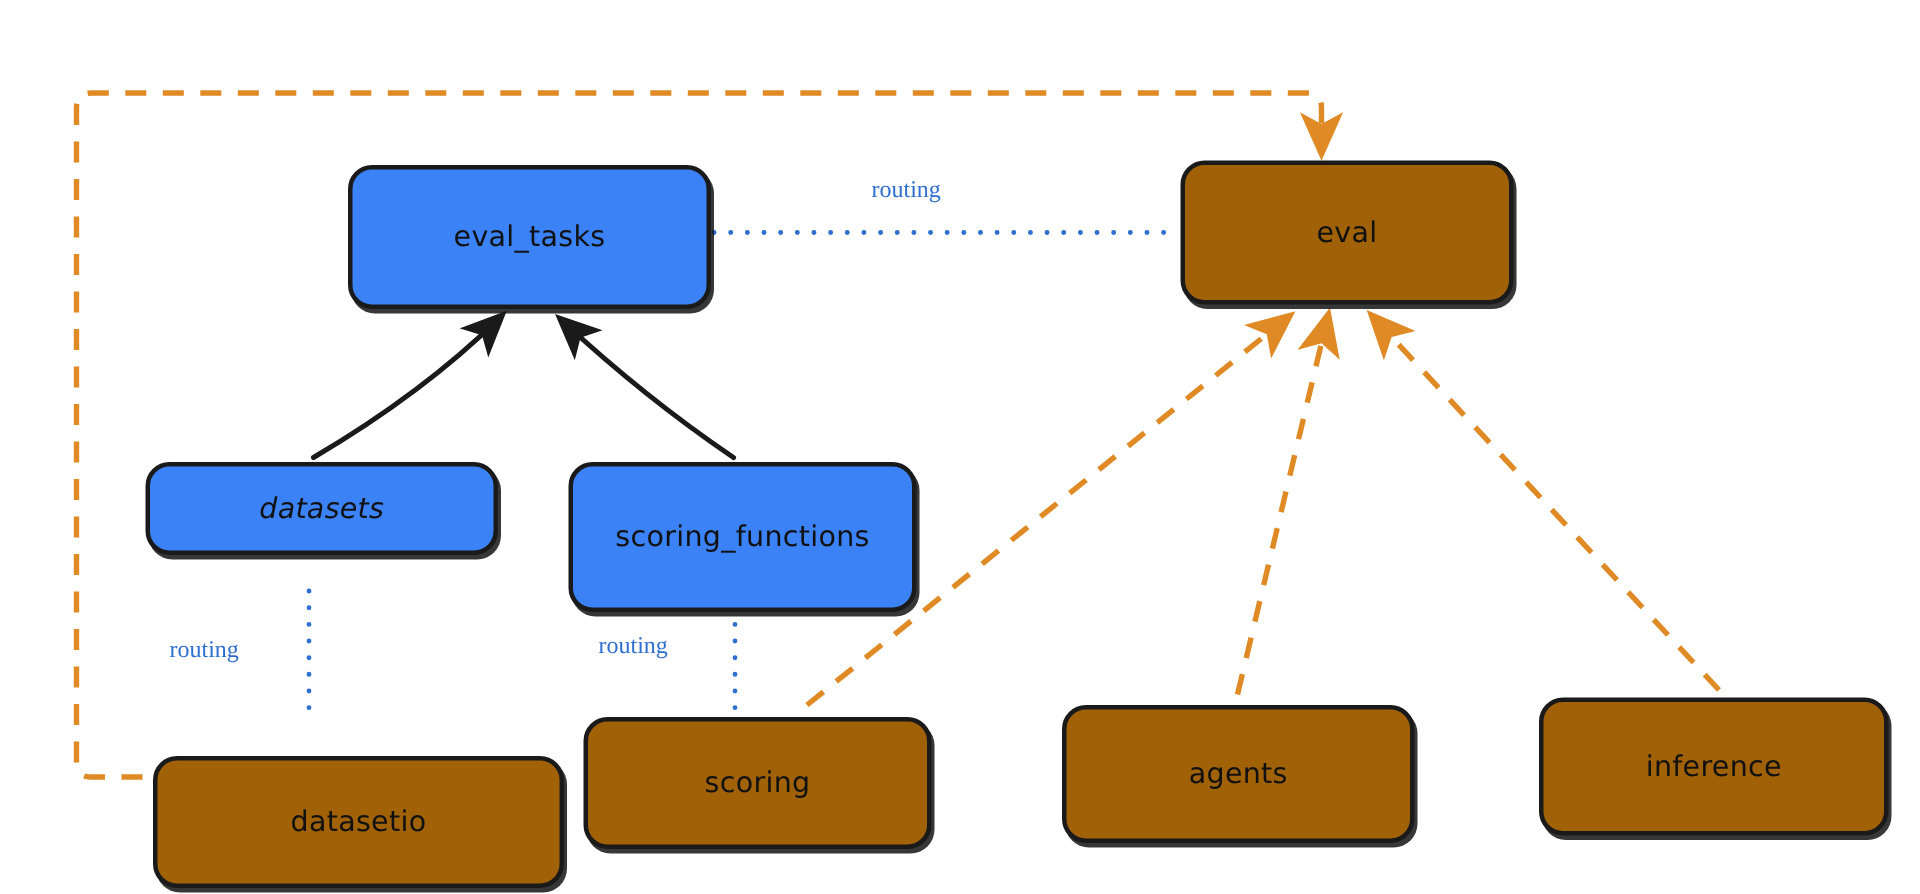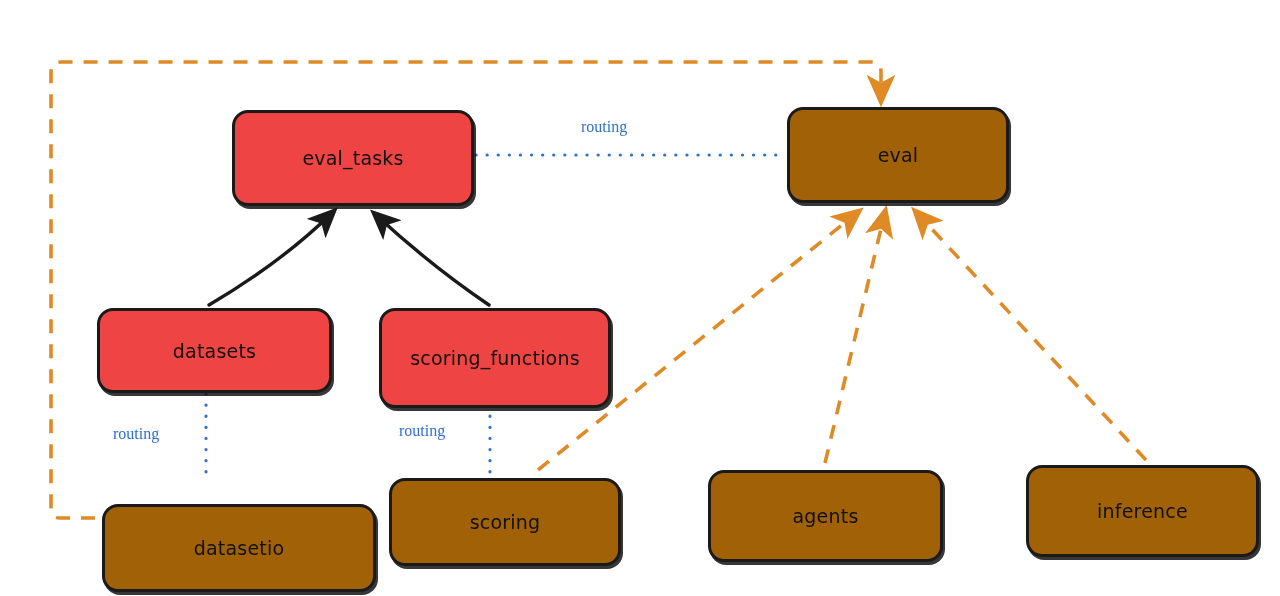--- a/index.html
+++ b/index.html
@@ -32,21 +32,21 @@
     align-items: center;
     justify-content: center;
     border: 3px solid #1a1a1a;
     border-radius: 16px;
     font-family: "DejaVu Sans", sans-serif;
     font-size: 19px;
     color: #111111;
     letter-spacing: 0.2px;
     box-shadow: 2px 3px 0 rgba(20,20,20,0.85);
   }
-  .node.blue  { background: #ef4444; }
+  .node.blue  { background: #3b82f6; }
   .node.green { background: #a16207; }
   .node-label {
     pointer-events: none;
     white-space: nowrap;
   }
   .edge-label {
     position: absolute;
     font-family: Liberation Serif, serif;
     font-size: 16px;
     color: #2f6fd0;
@@ -90,21 +90,21 @@
   </svg>
 
   <div class="node blue" style="left:232px; top:110px; width:242px; height:96px;">
     <span class="node-label">eval_tasks</span>
   </div>
 
   <div class="node green" style="left:787px; top:107px; width:222px; height:96px;">
     <span class="node-label">eval</span>
   </div>
 
-  <div class="node blue" style="left:97px; top:308px; width:235px; height:85px;">
+  <div class="node blue" style="left:97px; top:308px; width:235px; height:62px;font-style:italic;">
     <span class="node-label">datasets</span>
   </div>
 
   <div class="node blue" style="left:379px; top:308px; width:232px; height:100px;">
     <span class="node-label">scoring_functions</span>
   </div>
 
   <div class="node green" style="left:102px; top:478px; width:274px; height:88px;margin-top:26px;">
     <span class="node-label">datasetio</span>
   </div>

